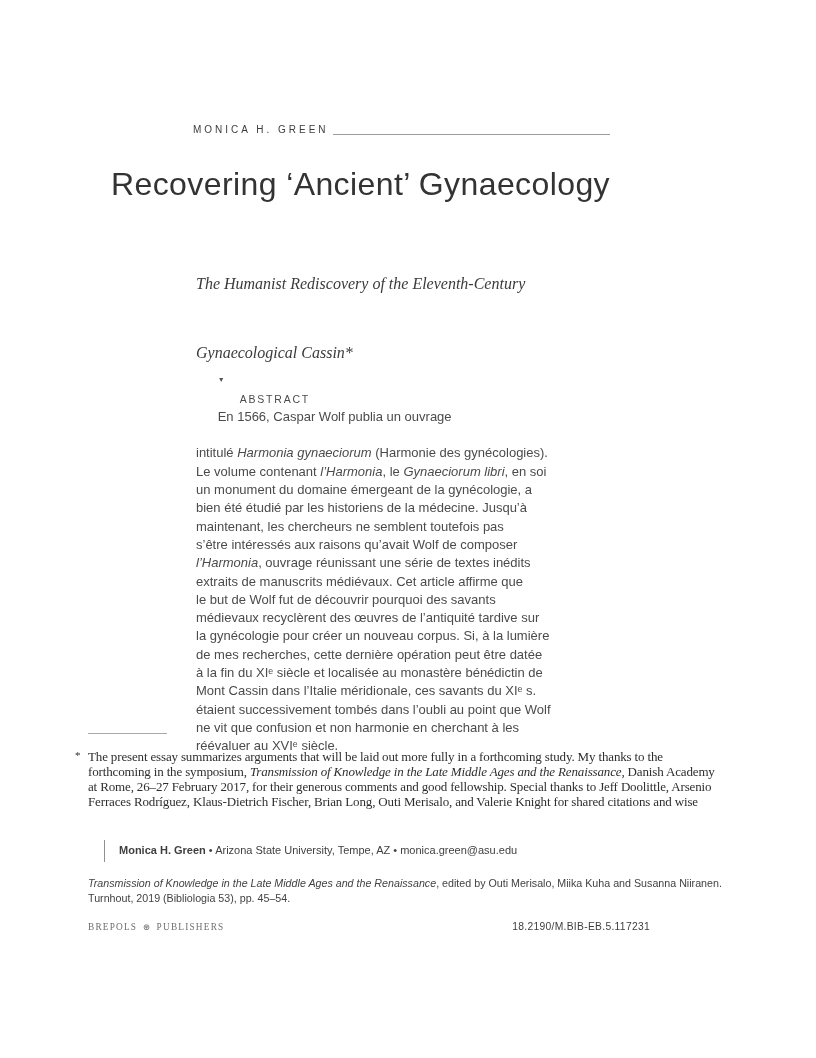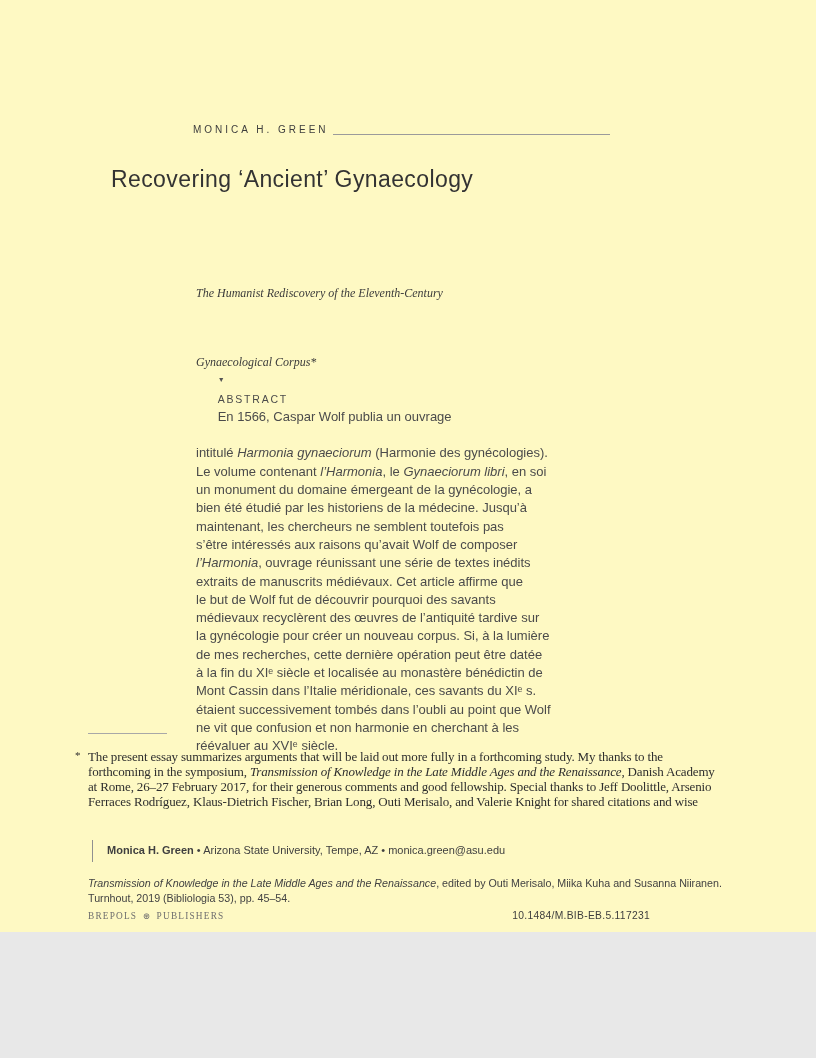--- a/index.html
+++ b/index.html
@@ -1,80 +1,80 @@
 <!DOCTYPE html>
 <html><head>
 <meta charset="utf-8">
 <style>
   html,body { margin:0; padding:0; background:#e8e8e8; }
   .page {
-    position:relative; width:816px; height:932px; margin:0 auto;
-    background:#fef9c3; overflow:hidden;
+    position:relative; width:816px; height:1058px; margin:0 auto;
+    background:#ffffff; overflow:hidden;
     font-family:"Liberation Sans","DejaVu Sans",sans-serif;
   }
   .abs { position:absolute; }
 
   .masthead-author {
     left:193px; top:124px;
     font-size:10px; letter-spacing:3px; color:#3d3d3d;
   }
   .masthead-rule {
     left:333px; top:134px; width:277px; height:1px; background:#9b9b9b;
   }
   .page-title {
     left:111px; top:166px;
-    font-size:23px; font-weight:400; letter-spacing:0.4px; color:#333333;
+    font-size:32px; font-weight:400; letter-spacing:0.4px; color:#333333;
     white-space:pre;
   }
   .subtitle {
-    left:196px; top:236px;
+    left:196px; top:226px;
     font-family:"Liberation Serif","DejaVu Serif",serif;
-    font-style:italic; font-size:12px; line-height:23px; color:#3b3b3b;
+    font-style:italic; font-size:16px; line-height:23px; color:#3b3b3b;
     white-space:pre;
   }
 
   .abstract {
     left:196px; top:353px;
     font-size:13px; line-height:18.3px; color:#4b4b4b;
   }
   .abstract div { white-space:pre; }
   .abstract-marker {
     font-size:7px; color:#555555; margin-right:6px; vertical-align:2px;
   }
   .abstract-label {
-    font-size:10.5px; letter-spacing:1.8px; margin-right:9px; color:#4b4b4b;
+    font-size:10.5px; letter-spacing:1.8px; margin-right:9px; color:#4b4b4b;margin-left:22px;
   }
   sup { font-size:68%; line-height:0; vertical-align:baseline; position:relative; top:-0.38em; }
 
   .footnote-divider { left:88px; top:733px; width:79px; height:1px; background:#a8a8a8; }
   .footnote-marker {
     left:75px; top:749px;
     font-family:"Liberation Serif","DejaVu Serif",serif;
     font-size:11px; color:#2e2e2e;
   }
   .footnote-lines {
     left:88px; top:749px;
     font-family:"Liberation Serif","DejaVu Serif",serif;
     font-size:13px; line-height:15px; letter-spacing:-0.15px; color:#2e2e2e;
   }
   .footnote-lines div { white-space:pre; }
 
   .author-strip {
-    left:92px; top:840px;
+    left:104px; top:840px;
     border-left:1px solid #909090; padding:4px 0 6px 14px;
     font-size:11px; color:#3f3f3f; white-space:pre;
   }
 
   .imprint {
     left:88px; top:876px; width:562px;
     font-size:10.7px; line-height:15px; color:#424242;
   }
   .imprint .line { white-space:pre; }
   .publisher-row {
-    display:flex; justify-content:space-between; align-items:baseline; margin-top:2px;
+    display:flex; justify-content:space-between; align-items:baseline; margin-top:13px;
   }
   .publisher-name {
     font-family:"Liberation Serif","DejaVu Serif",serif;
     font-size:9.3px; letter-spacing:1.2px; color:#6e6e6e;
   }
   .brepols-logo { font-size:8.5px; color:#6e6e6e; margin:0 2px; }
   .doi-text { font-size:10.3px; letter-spacing:0.3px; color:#3d3d3d; }
 </style>
 </head>
 <body>
@@ -82,21 +82,21 @@
 <div class="page">
 
   <div class="abs masthead-author">MONICA H. GREEN</div>
 
   <div class="abs masthead-rule"></div>
 
   <h1 class="abs page-title" style="margin:0;">Recovering ‘Ancient’ Gynaecology</h1>
 
   <div class="abs subtitle">
     <div>The Humanist Rediscovery of the Eleventh-Century</div>
-    <div>Gynaecological Corpus*</div>
+    <div>Gynaecological Cassin*</div>
   </div>
 
   <div class="abs abstract">
     <div>
       <span class="abstract-marker">▼</span>
       <span class="abstract-label">ABSTRACT</span>
       <span>En 1566, Caspar Wolf publia un ouvrage</span>
     </div>
     <div><div><span>intitulé </span><span style="font-style: italic;">Harmonia gynaeciorum</span><span> (Harmonie des gynécologies).</span></div><div><span>Le volume contenant </span><span style="font-style: italic;">l’Harmonia</span><span>, le </span><span style="font-style: italic;">Gynaeciorum libri</span><span>, en soi</span></div><div><span>un monument du domaine émergeant de la gynécologie, a</span></div><div><span>bien été étudié par les historiens de la médecine. Jusqu’à</span></div><div><span>maintenant, les chercheurs ne semblent toutefois pas</span></div><div><span>s’être intéressés aux raisons qu’avait Wolf de composer</span></div><div><span style="font-style: italic;">l’Harmonia</span><span>, ouvrage réunissant une série de textes inédits</span></div><div><span>extraits de manuscrits médiévaux. Cet article affirme que</span></div><div><span>le but de Wolf fut de découvrir pourquoi des savants</span></div><div><span>médievaux recyclèrent des œuvres de l’antiquité tardive sur</span></div><div><span>la gynécologie pour créer un nouveau corpus. Si, à la lumière</span></div><div><span>de mes recherches, cette dernière opération peut être datée</span></div><div><span>à la fin du XI</span><sup>e</sup><span> siècle et localisée au monastère bénédictin de</span></div><div><span>Mont Cassin dans l’Italie méridionale, ces savants du XI</span><sup>e</sup><span> s.</span></div><div><span>étaient successivement tombés dans l’oubli au point que Wolf</span></div><div><span>ne vit que confusion et non harmonie en cherchant à les</span></div><div><span>réévaluer au XVI</span><sup>e</sup><span> siècle.</span></div></div>
   </div>
@@ -116,17 +116,17 @@
 
   <div class="abs imprint">
     <div class="line"><span style="font-style: italic;">Transmission of Knowledge in the Late Middle Ages and the Renaissance</span><span>, edited by Outi Merisalo, Miika Kuha and Susanna Niiranen.</span></div>
     <div class="line">Turnhout, 2019 (Bibliologia 53), pp. 45–54.</div>
     <div class="publisher-row">
       <span class="publisher-name">
         <span>BREPOLS</span>
         <span class="brepols-logo">⊛</span>
         <span>PUBLISHERS</span>
       </span>
-      <span class="doi-text">10.1484/M.BIB-EB.5.117231</span>
+      <span class="doi-text">18.2190/M.BIB-EB.5.117231</span>
     </div>
   </div>
 
 </div>
 
 </body></html>

